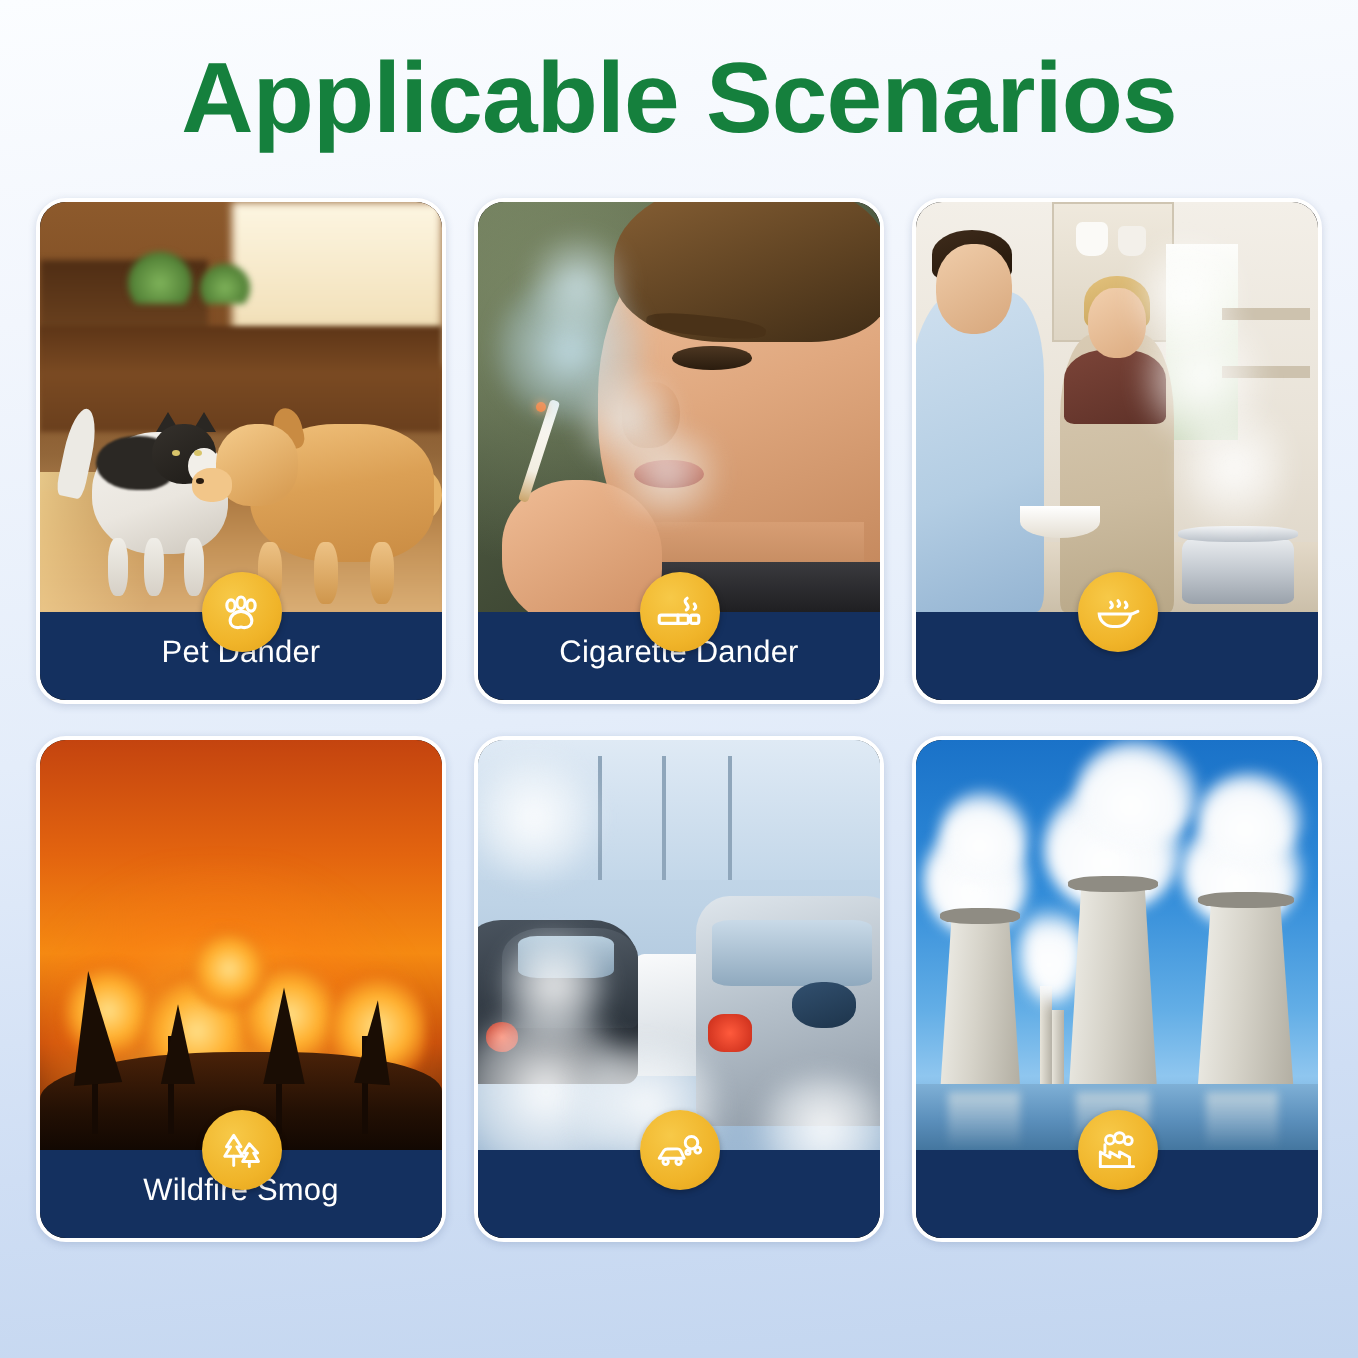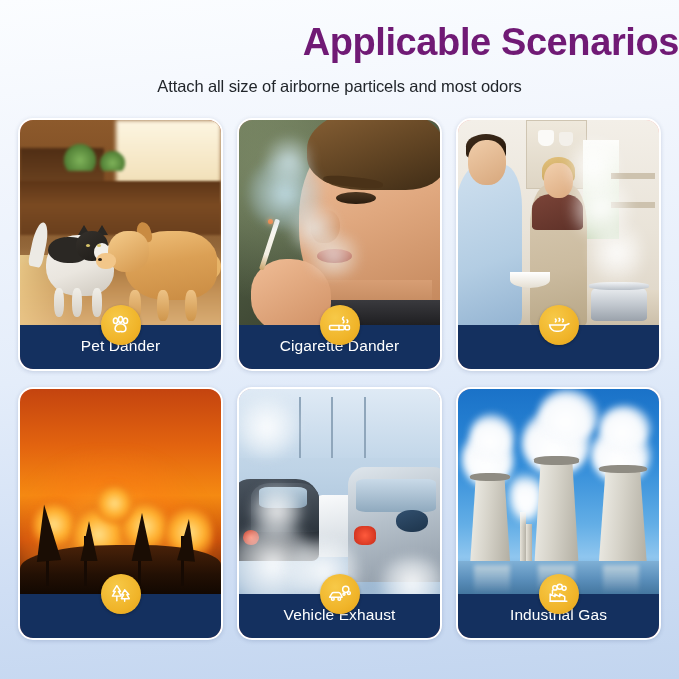--- a/index.html
+++ b/index.html
@@ -7,41 +7,41 @@
   body {
     font-family: "Liberation Sans", sans-serif;
     background: linear-gradient(175deg, #fbfdff 0%, #f2f6fd 22%, #e4edfa 52%, #cfdef4 80%, #c2d5ef 100%);
     overflow:hidden;
   }
   .page { width:679px; height:679px; position:relative; display:flex; flex-direction:column; }
 
   
   .header { padding-top:22px; text-align:center; }
   .title {
-    font-size:38px; font-weight:bold; color:#701a75;
-    letter-spacing:-0.4px; line-height:1.1;text-align:right;
+    font-size:50px; font-weight:bold; color:#15803d;
+    letter-spacing:-0.4px; line-height:1.1;
   }
   .subtitle {
     margin-top:13px; font-size:16.5px; color:#22262b; font-weight:400;
     letter-spacing:-0.1px;
   }
 
   
   .grid {
     margin:22px 18px 0 18px;
     display:grid;
     grid-template-columns:repeat(3,1fr);
     grid-template-rows:repeat(2,1fr);
     column-gap:14px; row-gap:16px;
     height:522px;
   }
   .card {
     position:relative;
     border-radius:15px;
-    background:#fca5a5;
+    background:#000000;
     border:2.5px solid #ffffff;
     overflow:hidden;
     box-shadow:0 1px 4px rgba(40,60,110,.18);
     display:flex; flex-direction:column;
   }
   .photo { position:relative; flex:1 1 auto; overflow:hidden; }
   .photo > .scene { position:absolute; inset:0; }
 
   .labelbar {
     flex:0 0 44px;
@@ -284,21 +284,20 @@
     background:linear-gradient(180deg, rgba(240,238,230,.55), transparent); filter:blur(2px); }
   .s-ind .r1 { left:8%; } .s-ind .r2 { left:40%; } .s-ind .r3 { left:72%; }
 </style>
 </head>
 <body>
 
 <div class="page">
 
   <div class="header">
     <div class="title">Applicable Scenarios</div>
-    <div class="subtitle">Attach all size of airborne particels and most odors</div>
   </div>
 
   <div class="grid">
 
     <div class="card">
       <div class="photo">
         <div class="scene s-pet">
           <div class="win"></div>
             <div class="shelf2"></div>
             <div class="shelf"></div>
@@ -437,20 +436,21 @@
       </div>
       <div class="labelbar">
         <div class="badge">
           <svg viewBox="0 0 24 24" fill="none" stroke="#ffffff" stroke-width="1.4" stroke-linecap="round" stroke-linejoin="round">
             <path d="M8.5 4.5 5 10h2L4.2 14.5h8.6L10 10h2z"></path>
             <line x1="8.5" y1="14.5" x2="8.5" y2="19"></line>
             <path d="M16 8.5 13.2 13h1.9l-2.3 4h7.6l-2.3-4h1.9z"></path>
             <line x1="16" y1="17" x2="16" y2="19.5"></line>
           </svg>
         </div>
+        <span>Wildfire Smog</span>
       </div>
     </div>
 
     <div class="card">
       <div class="photo">
         <div class="scene s-traffic">
           <div class="sky"></div>
           <div class="pole pl1"></div>
             <div class="pole pl2"></div>
             <div class="pole pl3"></div>
@@ -474,21 +474,20 @@
         <div class="badge">
           <svg viewBox="0 0 24 24" fill="none" stroke="#ffffff" stroke-width="1.4" stroke-linecap="round" stroke-linejoin="round">
             <path d="M2.5 15.5h12l-1.6-3.4a2 2 0 0 0-1.8-1.1H6.4a2 2 0 0 0-1.6.8L2.5 15.5z"></path>
             <circle cx="5.6" cy="17.2" r="1.3"></circle>
             <circle cx="11.8" cy="17.2" r="1.3"></circle>
             <circle cx="18" cy="8" r="3"></circle>
             <circle cx="21" cy="11.6" r="1.4"></circle>
             <circle cx="16.3" cy="12.6" r="1"></circle>
           </svg>
         </div>
-        <span>Vehicle Exhaust</span>
       </div>
     </div>
 
     <div class="card">
       <div class="photo">
         <div class="scene s-ind">
           <div class="plume pl-a"></div>
             <div class="plume pl-a2"></div>
           <div class="plume pl-b"></div>
             <div class="plume pl-b2"></div>
@@ -513,18 +512,17 @@
         <div class="badge">
           <svg viewBox="0 0 24 24" fill="none" stroke="#ffffff" stroke-width="1.4" stroke-linecap="round" stroke-linejoin="round">
             <path d="M4 19.5v-7l4.6 2.6v-2.6L13.2 15v-2.6L18 15v4.5z"></path>
             <line x1="6.2" y1="12.5" x2="6.2" y2="9"></line>
             <circle cx="8.6" cy="6.6" r="2.1"></circle>
             <circle cx="13.2" cy="5.6" r="2.4"></circle>
             <circle cx="17.4" cy="7" r="1.9"></circle>
             <line x1="4" y1="19.5" x2="20" y2="19.5"></line>
           </svg>
         </div>
-        <span>Industrial Gas</span>
       </div>
     </div>
 
   </div>
 </div>
 
 </body></html>

